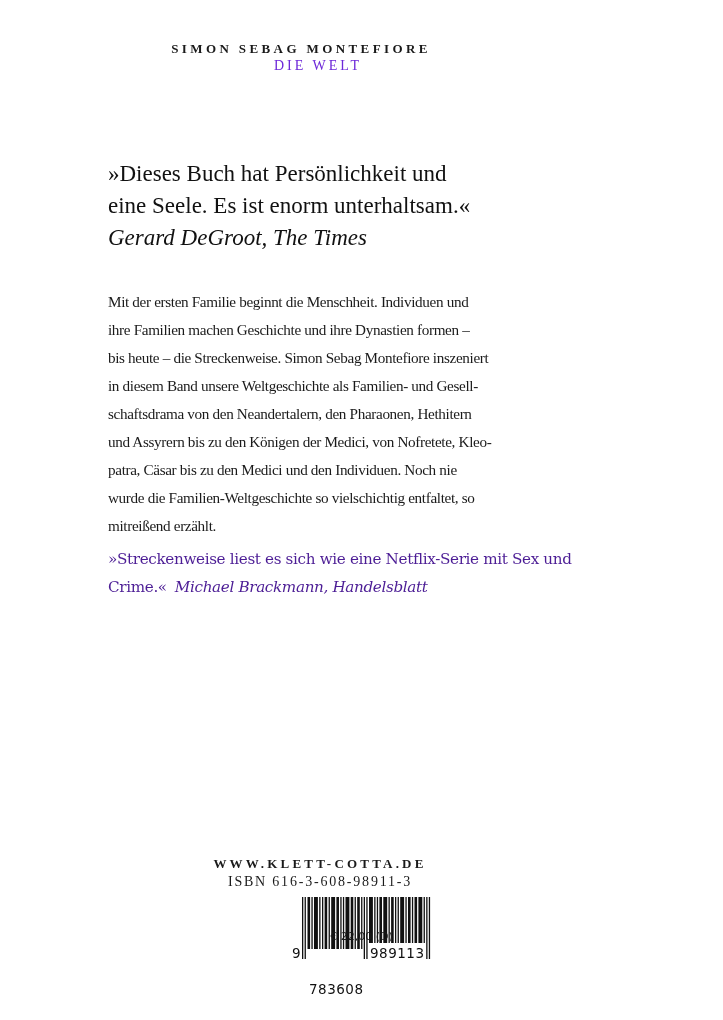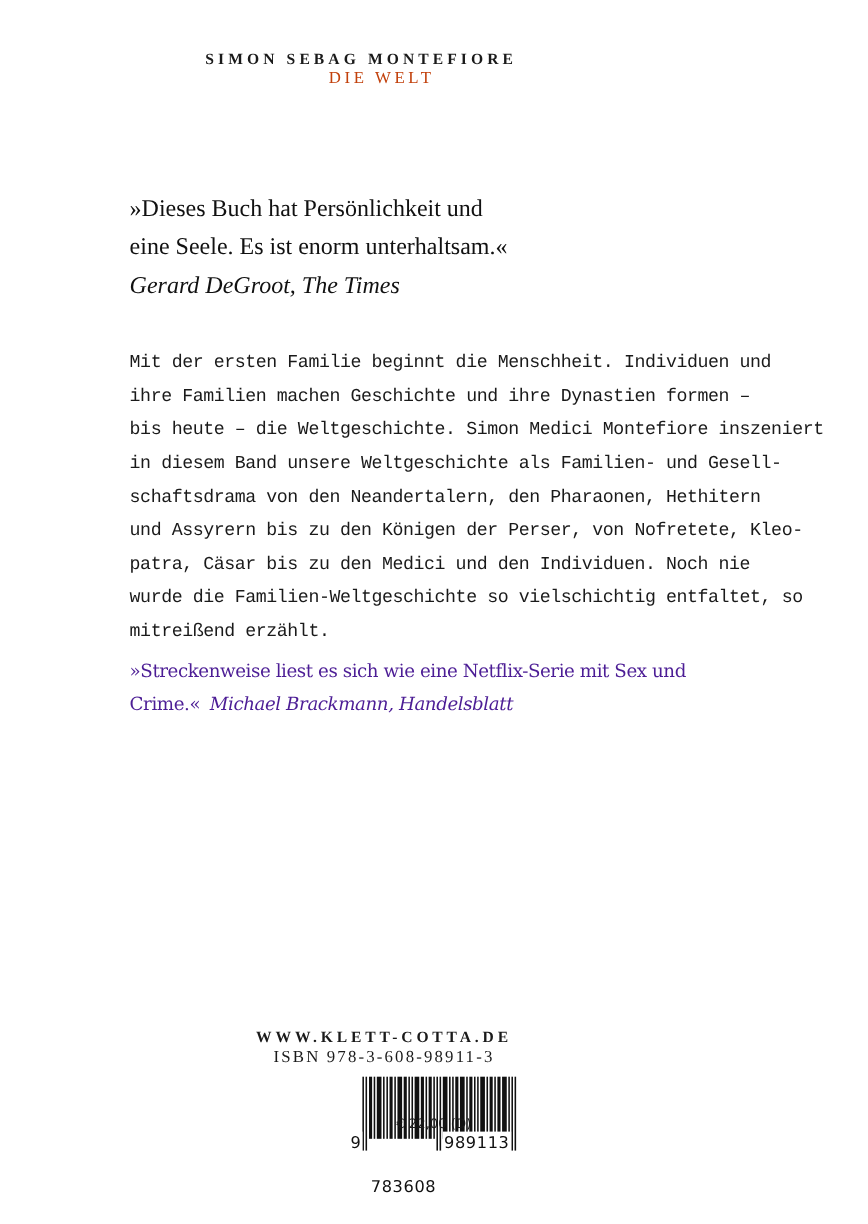--- a/index.html
+++ b/index.html
@@ -28,43 +28,43 @@
       font-size: 13px;
       letter-spacing: 3.4px;
       line-height: 17px;
       color: #1a1a1a;
     }
     .title {
       font-family: "Liberation Serif", serif;
       font-size: 14px;
       letter-spacing: 3px;
       line-height: 18px;
-      color: #c2410c;
+      color: #6d28d9;
       margin-left: 34px;
     }
     .lead-quote {
       position: absolute;
       top: 158px;
       left: 108px;
       width: 520px;
       font-family: "Liberation Serif", serif;
-      font-size: 20px;
+      font-size: 23px;
       line-height: 32px;
       color: #111;
     }
     .lead-quote .source {
       font-style: italic;
       display: block;
     }
     .body-text {
       position: absolute;
       top: 288px;
       left: 108px;
       width: 520px;
-      font-family: Liberation Mono, monospace;
+      font-family: Liberation Serif, serif;
       font-size: 15.2px;
       line-height: 28px;
       color: #1a1a1a;
       letter-spacing: -0.35px;
     }
     .body-text .line {
       display: block;
       white-space: nowrap;
     }
     .second-quote {
@@ -156,39 +156,39 @@
 
 <div class="lead-quote">
   <span class="line" style="display:block;white-space:nowrap;">»Dieses Buch hat Persönlichkeit und</span>
   <span class="line" style="display:block;white-space:nowrap;">eine Seele. Es ist enorm unterhaltsam.«</span>
   <span class="source">Gerard DeGroot, The Times</span>
 </div>
 
 <div class="body-text">
   <span class="line">Mit der ersten Familie beginnt die Menschheit. Individuen und</span>
   <span class="line">ihre Familien machen Geschichte und ihre Dynastien formen –</span>
-  <span class="line">bis heute – die Weltgeschichte. Simon Medici Montefiore inszeniert</span>
+  <span class="line">bis heute – die Streckenweise. Simon Sebag Montefiore inszeniert</span>
   <span class="line">in diesem Band unsere Weltgeschichte als Familien- und Gesell-</span>
   <span class="line">schaftsdrama von den Neandertalern, den Pharaonen, Hethitern</span>
-  <span class="line">und Assyrern bis zu den Königen der Perser, von Nofretete, Kleo-</span>
+  <span class="line">und Assyrern bis zu den Königen der Medici, von Nofretete, Kleo-</span>
   <span class="line">patra, Cäsar bis zu den Medici und den Individuen. Noch nie</span>
   <span class="line">wurde die Familien-Weltgeschichte so vielschichtig entfaltet, so</span>
   <span class="line">mitreißend erzählt.</span>
 </div>
 
 <div class="second-quote">
   <span class="line">»Streckenweise liest es sich wie eine Netflix-Serie mit Sex und</span>
   <span class="line">
     <span>Crime.«</span><span class="source">Michael Brackmann, Handelsblatt</span>
   </span>
 </div>
 
 <div class="footer">
   <div class="website">WWW.KLETT-COTTA.DE</div>
-  <div class="isbn">ISBN 978-3-608-98911-3</div>
+  <div class="isbn">ISBN 616-3-608-98911-3</div>
 </div>
 
 <div class="barcode-wrap">
   <svg class="barcode-svg" width="150" height="62" viewBox="0 0 150 62" xmlns="http://www.w3.org/2000/svg">
     <g fill="#111">
 
       <rect x="11" y="0" width="1.3" height="62"></rect>
       <rect x="13.6" y="0" width="1.3" height="62"></rect>
 
       <rect x="16.5" y="0" width="2.6" height="52"></rect>

